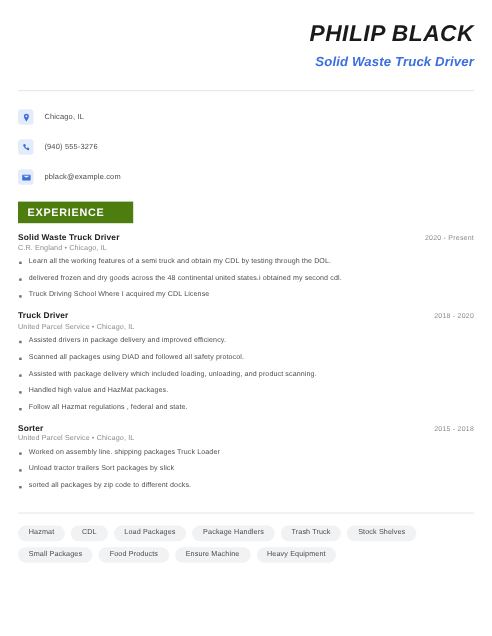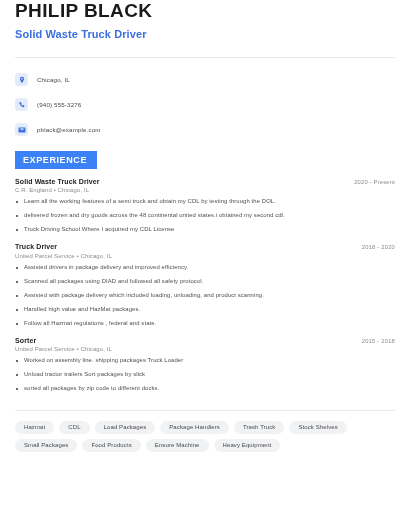--- a/index.html
+++ b/index.html
@@ -13,21 +13,23 @@
   }
   .page {
     width: 410px;
     height: 530px;
     padding: 0 15px;
     position: relative;
   }
 
   
   .header {
-    text-align: left;
+    padding-top: 18px;
+    text-align: right;
+    font-style: italic;
   }
   .name {
     font-size: 19px;
     font-weight: bold;
     letter-spacing: 0.4px;
     color: #1a1a1a;
     line-height: 1.2;
   }
   .job-title {
     font-size: 11px;
@@ -67,26 +69,26 @@
   .c-text {
     font-size: 6.2px;
     color: #4a4a4a;
     letter-spacing: 0.15px;
   }
 
   
   .section { margin-top: 9px; }
   .badge {
     display: inline-block;
-    background: #3b82f6;
+    background: #4d7c0f;
     color: #ffffff;
     font-size: 9px;
     font-weight: bold;
     letter-spacing: 0.6px;
-    padding: 4px 10px 4px 8px;
+    padding: 4px 24px 4px 8px;
   }
 
   
   .jobs { margin-top: 9px; }
   .job { margin-bottom: 9px; }
   .job-head {
     display: flex;
     justify-content: space-between;
     align-items: baseline;
   }

